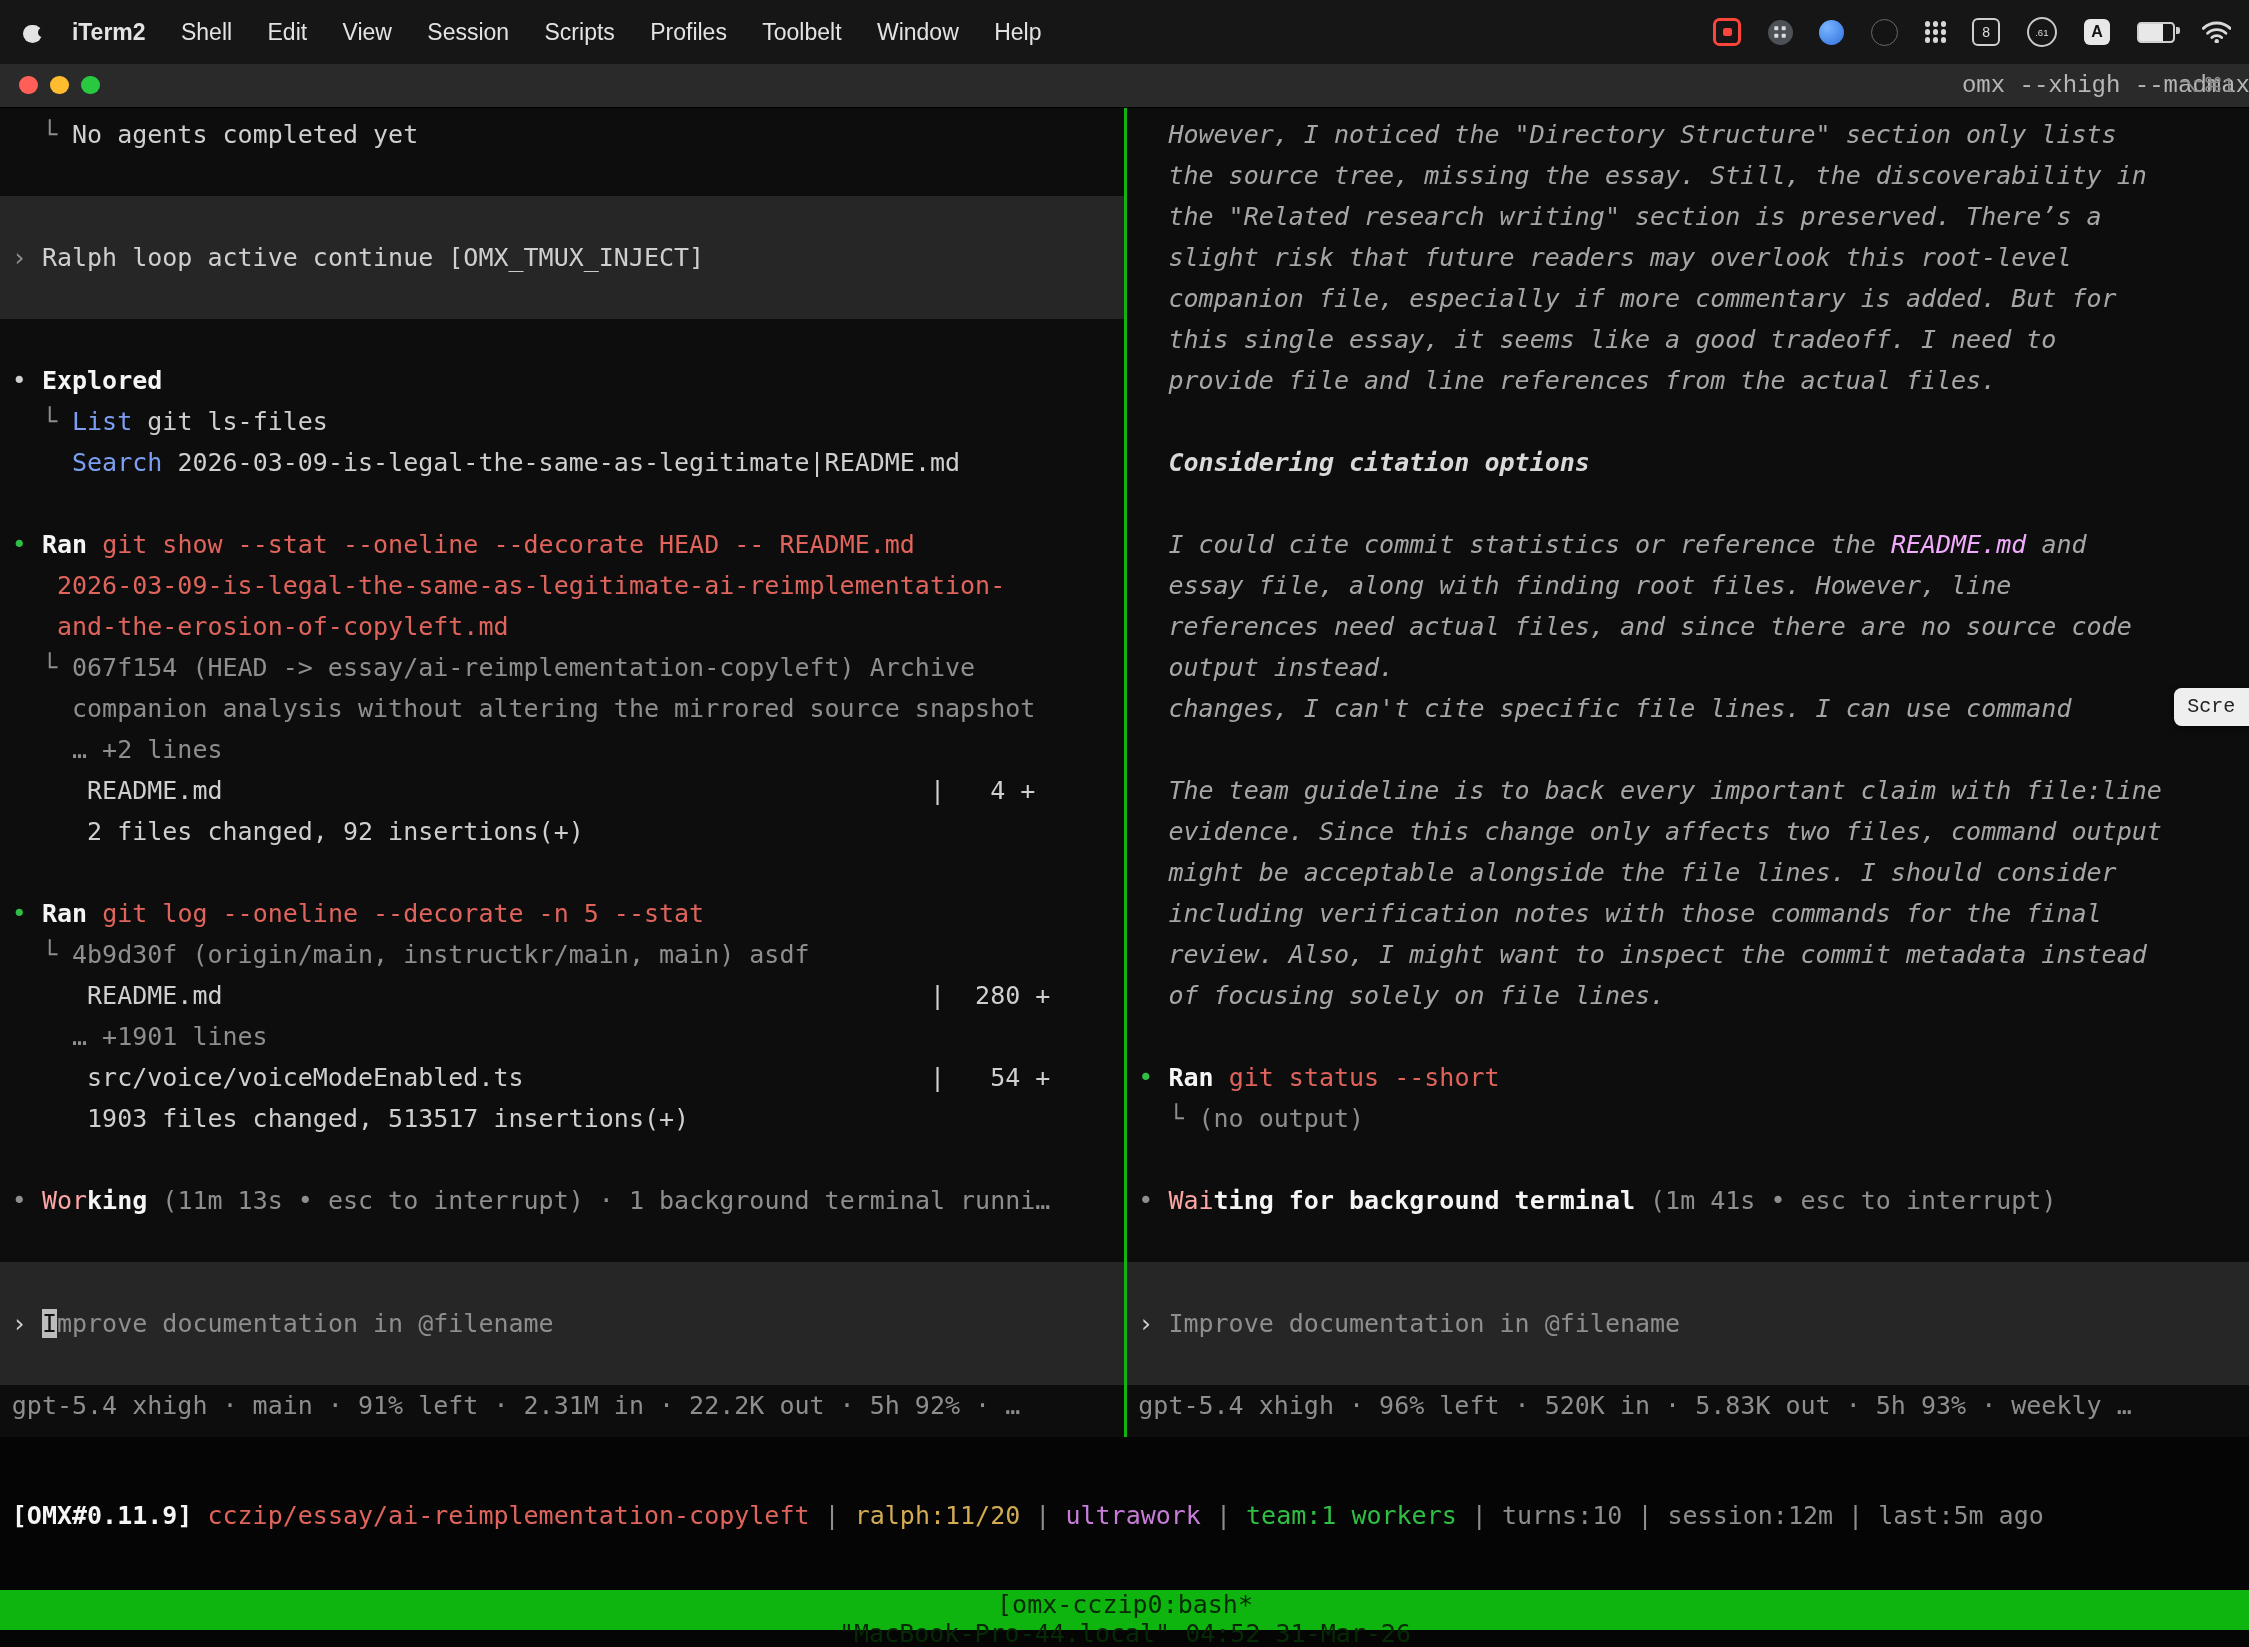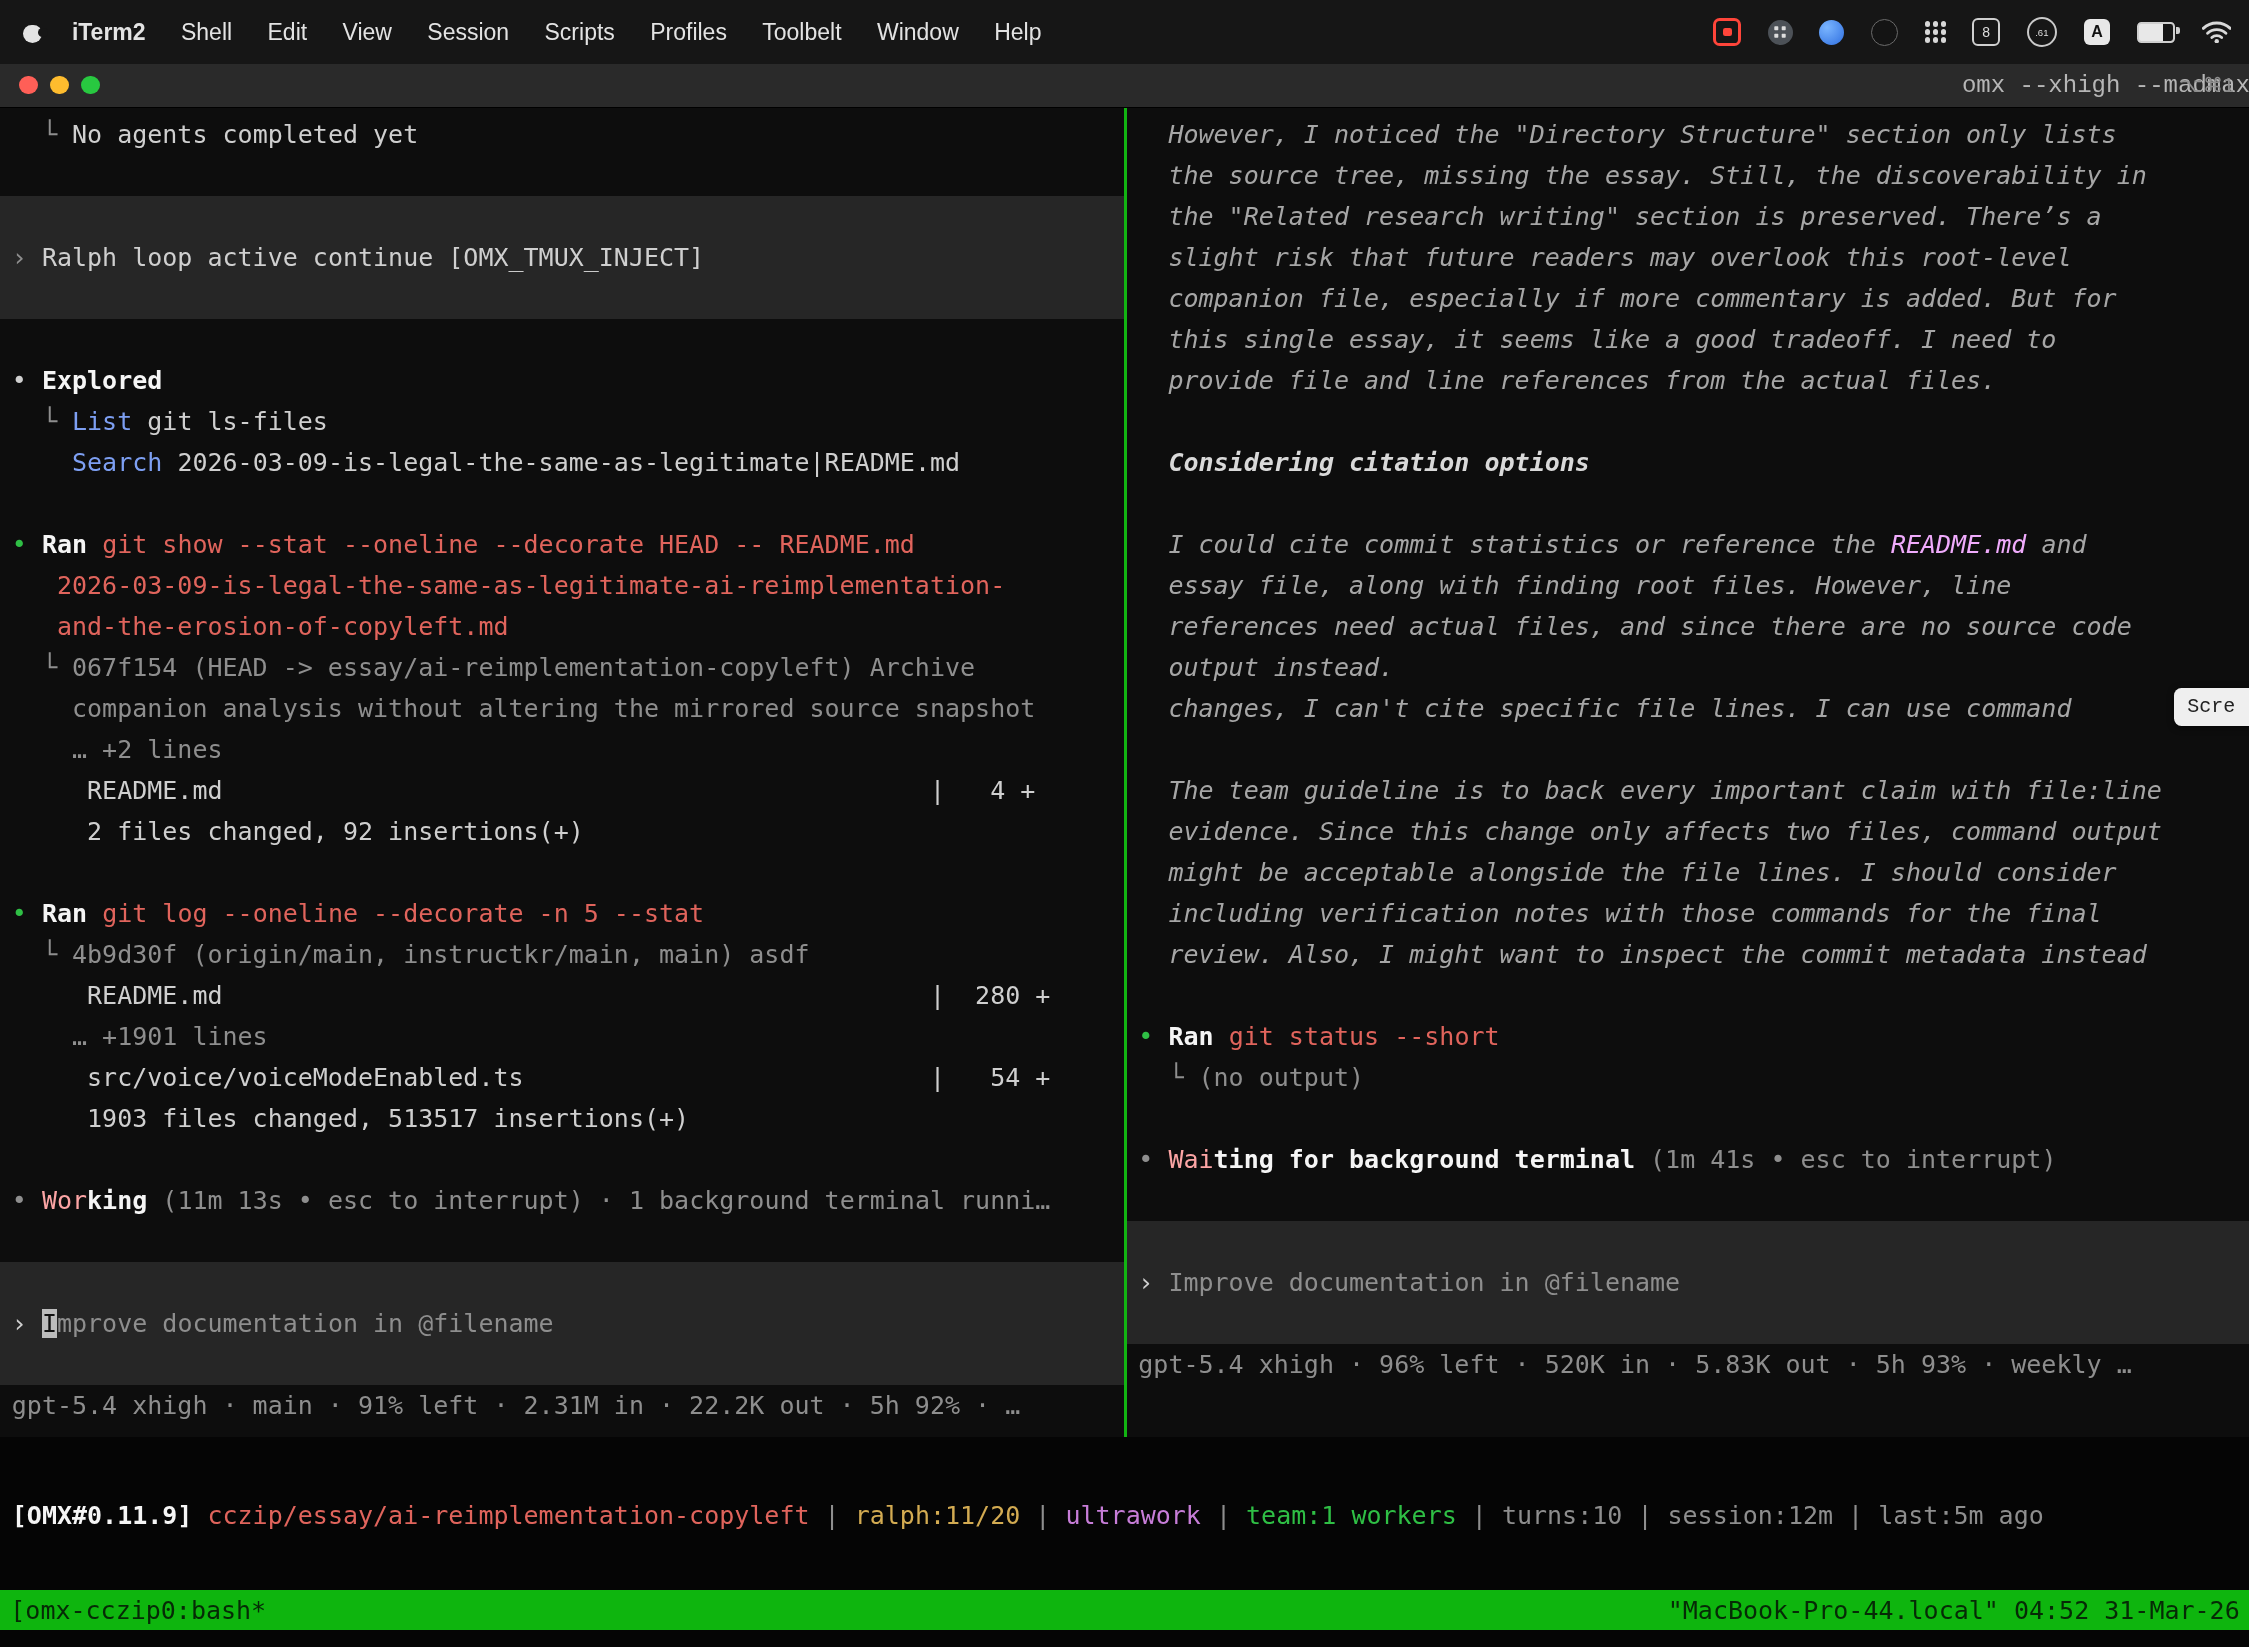--- a/index.html
+++ b/index.html
@@ -73,21 +73,21 @@
   .cur{background:#bcbcbc;color:#111;}
 
   .omx{margin-top:58px;}
 
   .overlay{position:absolute;right:0;top:688px;background:#efefef;color:#222;
     font-family:Liberation Mono, monospace;font-size:20px;padding:7.4px 14.8px 7.4px 13.3px;
     border-radius:7.4px 0 0 7.4px;box-shadow:0 1.5px 5.9px rgba(0,0,0,.5);}
 
   .tmux{position:absolute;left:0;right:0;bottom:17.7px;height:40px;background:#0eb50e;
     color:#062a06;display:flex;justify-content:space-between;align-items:center;
-    padding:0 10.3px;font-size:25px;white-space:pre;}
+    padding:0 10.3px;font-size:25px;white-space:pre;flex-direction:column;}
 </style>
 </head>
 <body>
 
 <div class="menubar">
   <div class="menu-left">
     <span class="apple"></span>
 
   <span class="menu-item app">iTerm2</span>
       <span class="menu-item">Shell</span>
@@ -182,20 +182,21 @@
       <div class="line"><span class="it">  essay file, along with finding root files. However, line</span></div>
       <div class="line"><span class="it">  references need actual files, and since there are no source code</span></div>
       <div class="line"><span class="it">  output instead.</span></div>
       <div class="line"><span class="it">  changes, I can't cite specific file lines. I can use command</span></div>
       <div class="line"></div>
       <div class="line"><span class="it">  The team guideline is to back every important claim with file:line</span></div>
       <div class="line"><span class="it">  evidence. Since this change only affects two files, command output</span></div>
       <div class="line"><span class="it">  might be acceptable alongside the file lines. I should consider</span></div>
       <div class="line"><span class="it">  including verification notes with those commands for the final</span></div>
       <div class="line"><span class="it">  review. Also, I might want to inspect the commit metadata instead</span></div>
+      <div class="line"><span class="it">  of focusing solely on file lines.</span></div>
       <div class="line"></div>
       <div class="line"><span class="grn">• </span><span class="wh">Ran </span><span class="red">git status --short</span></div>
       <div class="line"><span class="dim">  └ (no output)</span></div>
       <div class="line"></div>
       <div class="line"><span class="dim">• </span><span class="dm2">Wai</span><span class="wh">ting for background terminal</span><span class="dim"> (1m 41s • esc to interrupt)</span></div>
       <div class="line"></div>
       <div class="line hl"></div>
       <div class="line hl"><span class="fg">› </span><span class="dim">Improve documentation in @filename</span></div>
       <div class="line hl"></div>
       <div class="line"><span class="dim">gpt-5.4 xhigh · 96% left · 520K in · 5.83K out · 5h 93% · weekly …</span></div>

